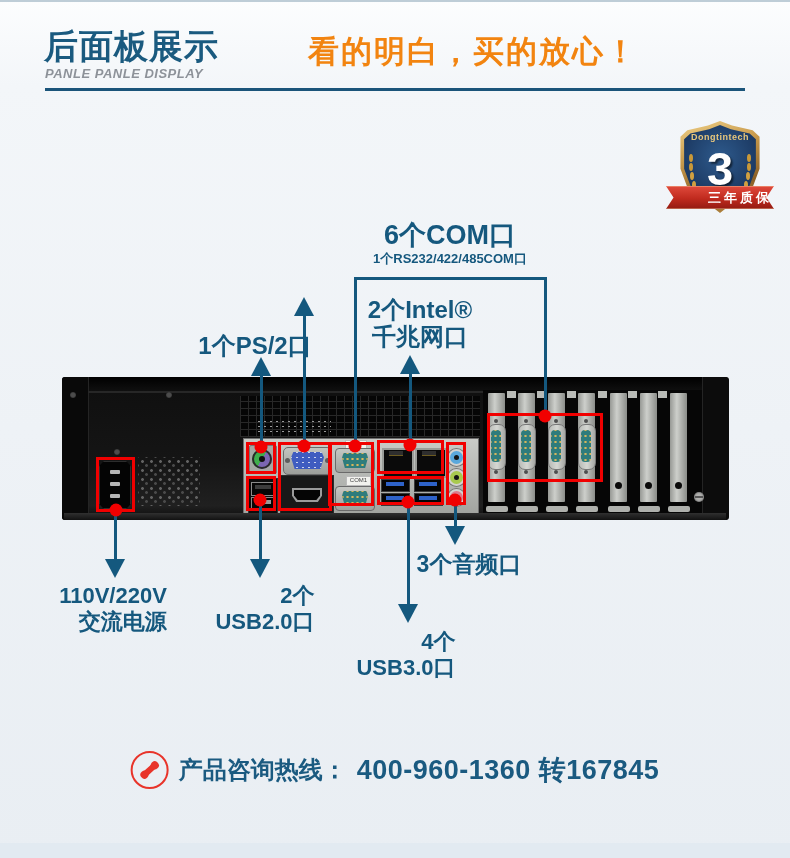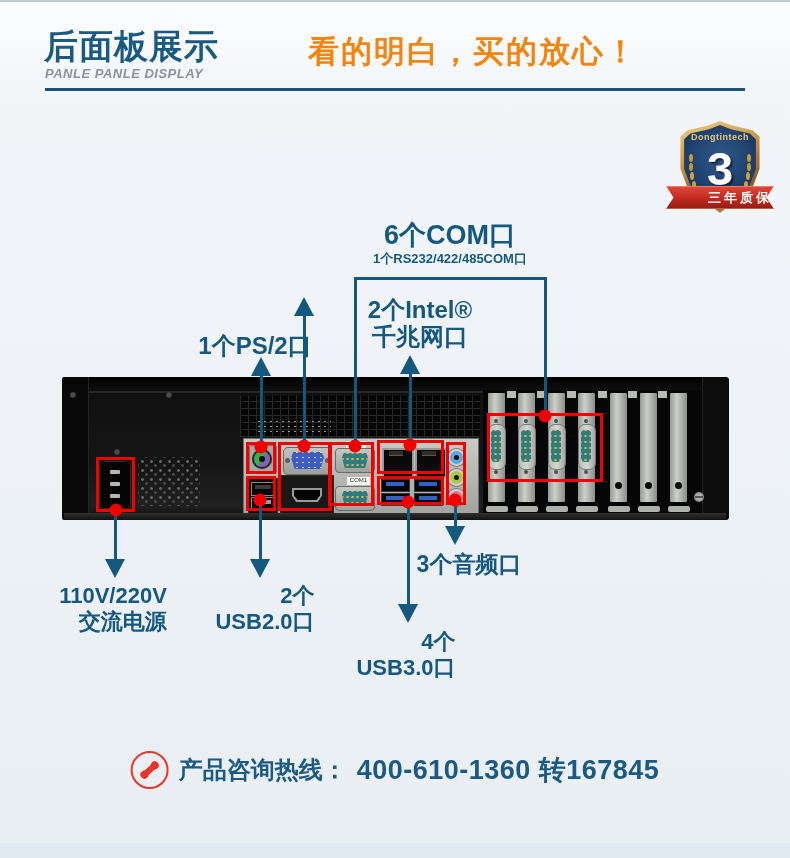--- a/index.html
+++ b/index.html
@@ -340,17 +340,17 @@
 
   <div class="abs hotline">
     <span class="phone-badge">
       <span class="handset">
         <span class="h-ear"></span>
         <span class="h-bar"></span>
         <span class="h-mouth"></span>
       </span>
     </span>
     <span class="hotline-label">产品咨询热线：</span>
-    <span class="hotline-number">400-610-1360 转167845</span>
+    <span class="hotline-number">400-960-1360 转167845</span>
   </div>
 
   <div class="abs bottom-band"></div>
 </div>
 
 </body></html>

